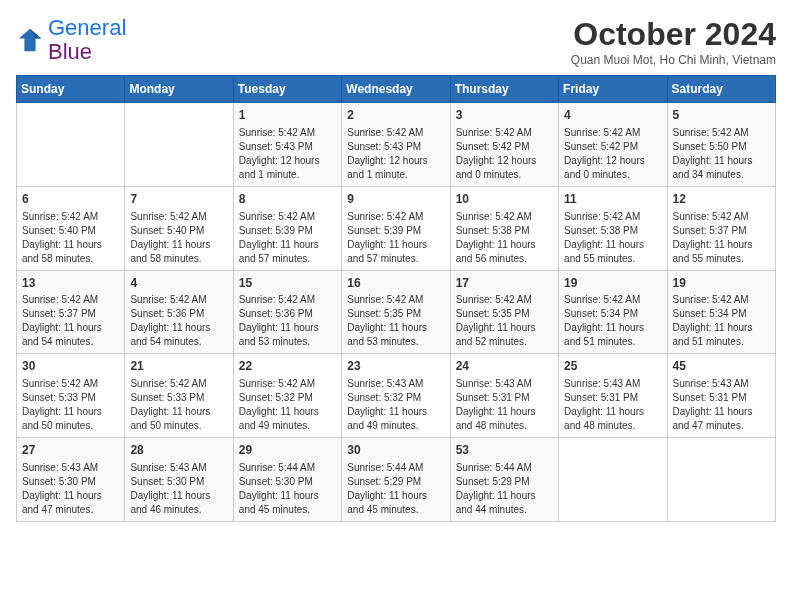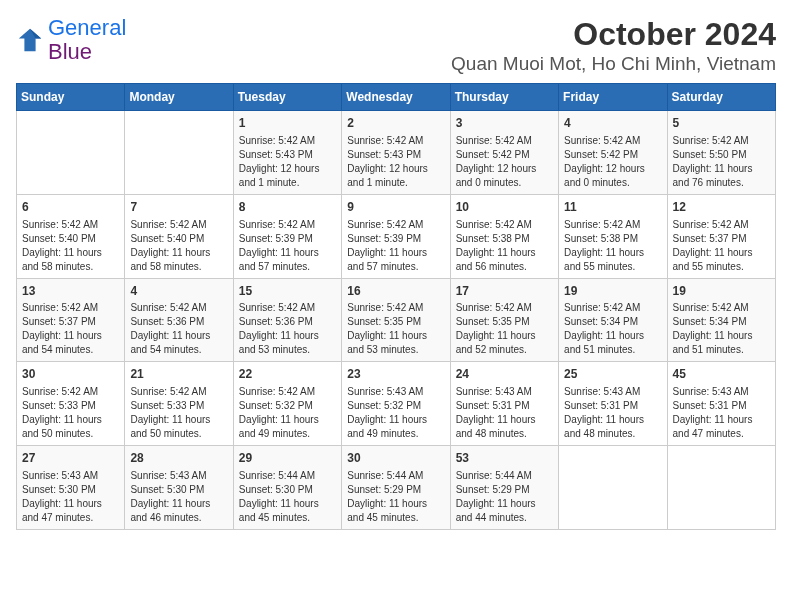--- a/index.html
+++ b/index.html
@@ -36,21 +36,21 @@
     }
     .title-block {
       text-align: right;
     }
     .month-title {
       font-size: 32px;
       font-weight: bold;
       color: #333;
     }
     .location {
-      font-size: 19px;
+      font-size: 12px;
       color: #555;
     }
     table {
       width: 100%;
       border-collapse: collapse;
       font-size: 10.5px;
     }
     thead tr th {
       background-color: #2a6db5;
       color: #fff;
@@ -146,21 +146,21 @@
           <div>Sunrise: 5:42 AM</div>
           <div>Sunset: 5:42 PM</div>
           <div>Daylight: 12 hours</div>
           <div>and 0 minutes.</div>
         </td>
         <td>
           <span class="day-num">5</span>
           <div>Sunrise: 5:42 AM</div>
           <div>Sunset: 5:50 PM</div>
           <div>Daylight: 11 hours</div>
-          <div>and 76 minutes.</div>
+          <div>and 34 minutes.</div>
         </td>
       </tr>
       <tr>
         <td>
           <span class="day-num">6</span>
           <div>Sunrise: 5:42 AM</div>
           <div>Sunset: 5:40 PM</div>
           <div>Daylight: 11 hours</div>
           <div>and 58 minutes.</div>
         </td>

